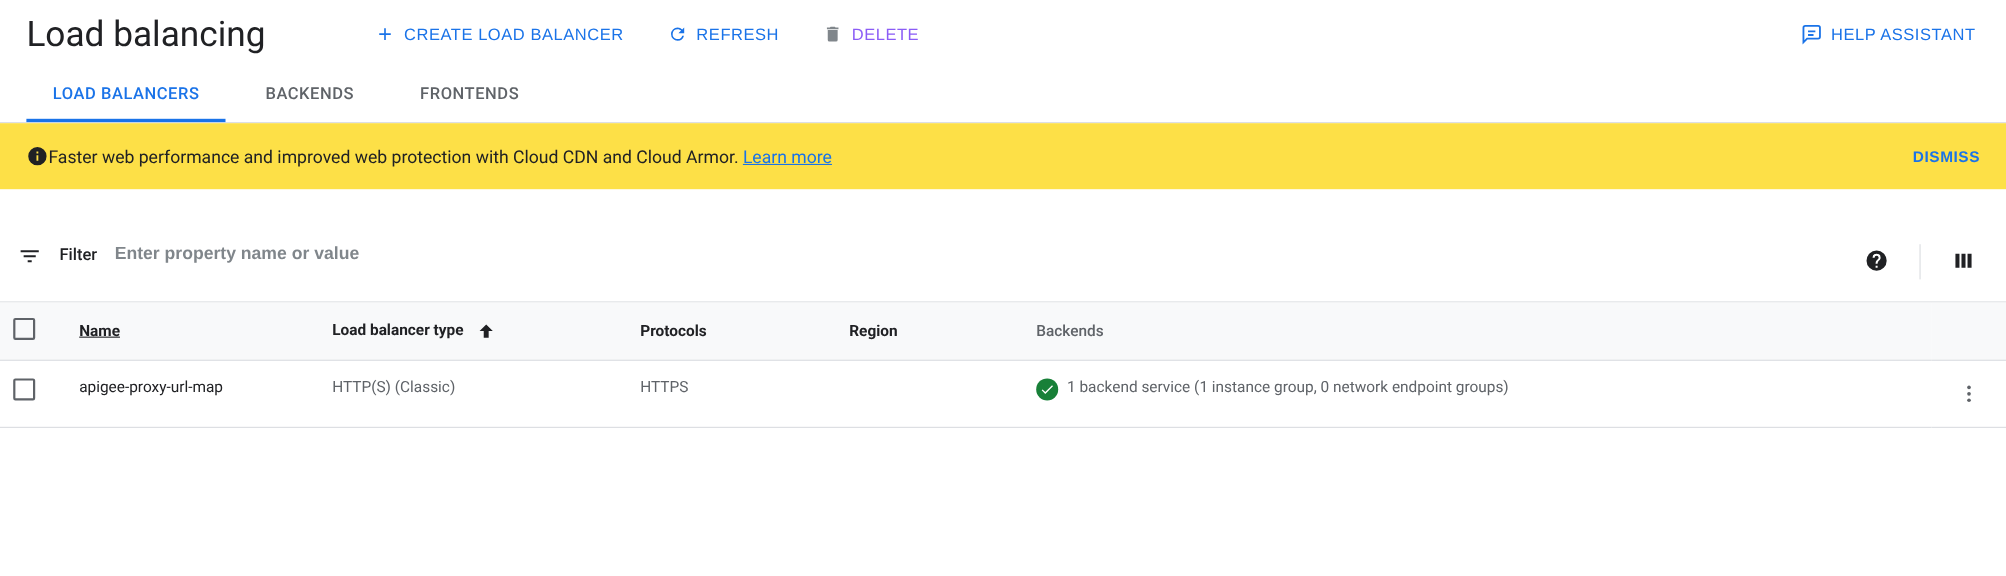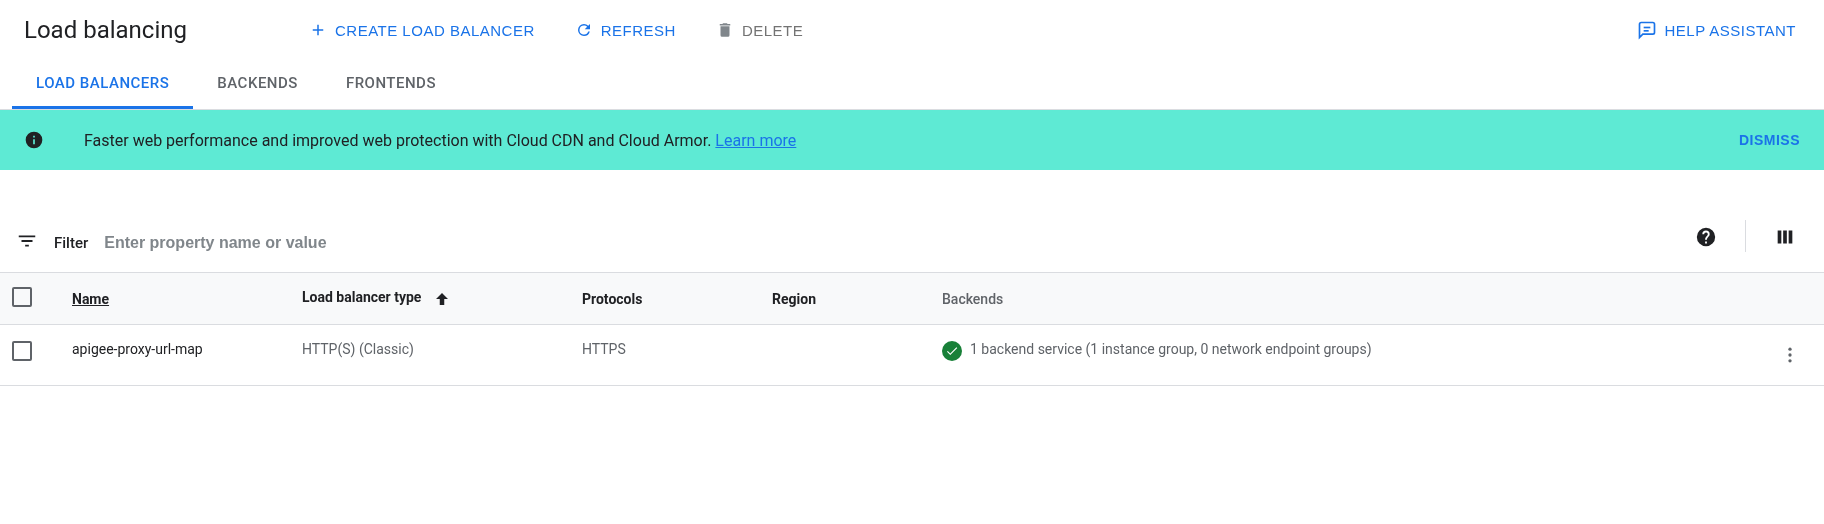--- a/index.html
+++ b/index.html
@@ -1,30 +1,30 @@
 <!DOCTYPE html>
 <html><head>
 <meta charset="utf-8">
 <style>
 * { box-sizing: border-box; margin: 0; padding: 0; }
 body { font-family: Roboto, 'Helvetica Neue', Arial, sans-serif; font-size: 14px; color: #202124; background: #fff; width: 1824px; }
 .header { display: flex; align-items: center; padding: 12px 24px; gap: 32px; }
-.page-title { font-size: 24px; font-weight: 400; color: #202124; margin-right: 86px; }
+.page-title { font-size: 32px; font-weight: 400; color: #202124; margin-right: 64px; }
 .action-btn { display: flex; align-items: center; gap: 8px; background: none; border: none; cursor: pointer; font-size: 15px; font-weight: 500; letter-spacing: 0.5px; padding: 8px 4px; justify-content: center; }
 .action-btn.primary { color: #1a73e8; }
-.action-btn.disabled { color: #737373; }
+.action-btn.disabled { color: #8b5cf6; }
 .spacer { flex: 1; }
-.tabs { display: flex; gap: 0; border-bottom: 1px solid #dadce0; padding-left: 12px; }
+.tabs { display: flex; gap: 12px; border-bottom: 1px solid #dadce0; padding-left: 24px; }
 .tab { padding: 14px 24px; font-size: 15px; font-weight: 500; letter-spacing: 0.5px; color: #5f6368; cursor: pointer; border-bottom: 3px solid transparent; }
 .tab.active { color: #1a73e8; border-bottom-color: #1a73e8; }
-.banner { display: flex; align-items: center; padding: 20px 24px; background: #5eead4; gap: 40px; font-size: 16px; }
+.banner { display: flex; align-items: center; padding: 20px 24px; background: #fde047; font-size: 16px; }
 .banner-text { flex: 1; }
 .banner a { color: #1a73e8; text-decoration: underline; }
 .dismiss-btn { background: none; border: none; color: #1a73e8; font-size: 14px; font-weight: 700; letter-spacing: 0.5px; cursor: pointer; }
-.filter-row { display: flex; align-items: flex-end; padding: 20px 16px 20px 16px; gap: 16px; border-bottom: 1px solid #dadce0; margin-top: 30px; }
+.filter-row { display: flex; align-items: flex-start; padding: 20px 16px 20px 16px; gap: 16px; border-bottom: 1px solid #dadce0; margin-top: 30px; }
 .filter-label { font-size: 15px; font-weight: 500; }
 .filter-input { flex: 1; border: none; font-size: 16px; color: #5f6368; outline: none; font-weight: bold; }
 .filter-input::placeholder { color: #80868b; }
 .icon-btn { background: none; border: none; cursor: pointer; padding: 4px 12px; }
 .divider { width: 1px; height: 32px; background: #dadce0; }
 table { width: 100%; border-collapse: collapse; }
 th { text-align: left; padding: 14px 12px; font-size: 14px; font-weight: 500; color: #5f6368; background: #f8f9fa; border-bottom: 1px solid #dadce0; }
 th.active-sort { color: #202124; font-weight: 700; }
 td { padding: 16px 12px; font-size: 14px; color: #5f6368; border-bottom: 1px solid #dadce0; vertical-align: top; }
 td.name-cell { color: #202124; }

